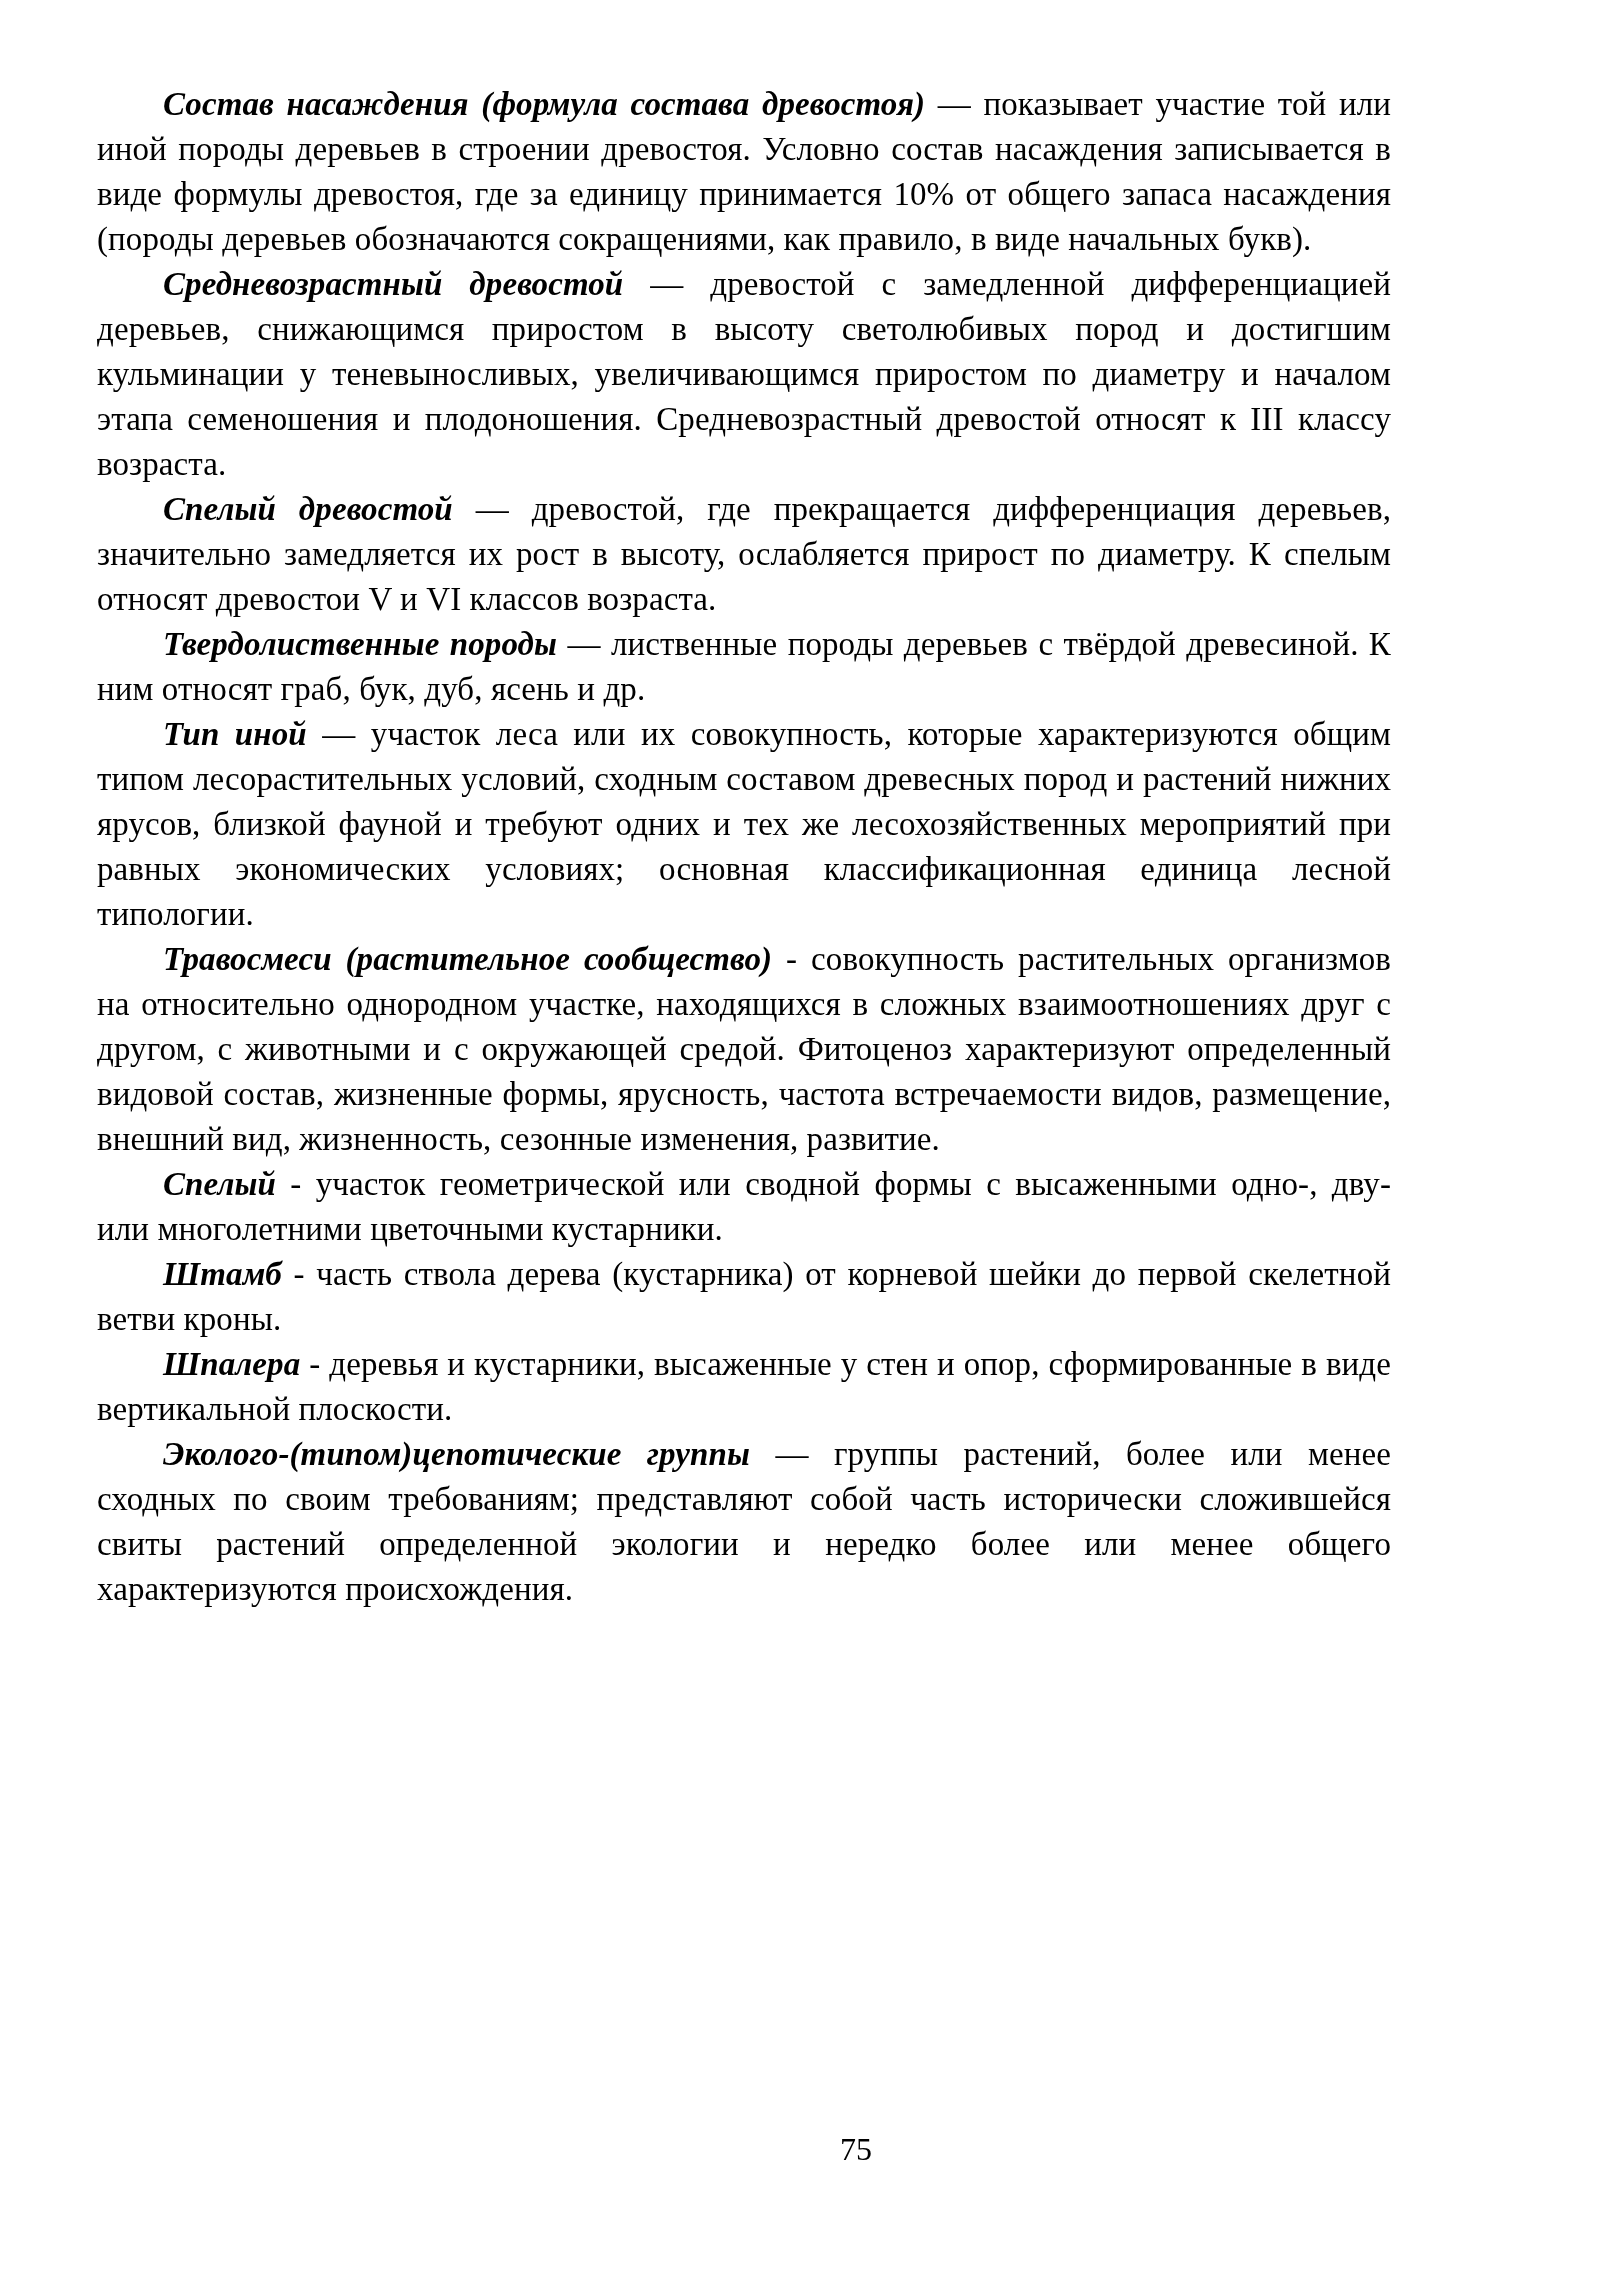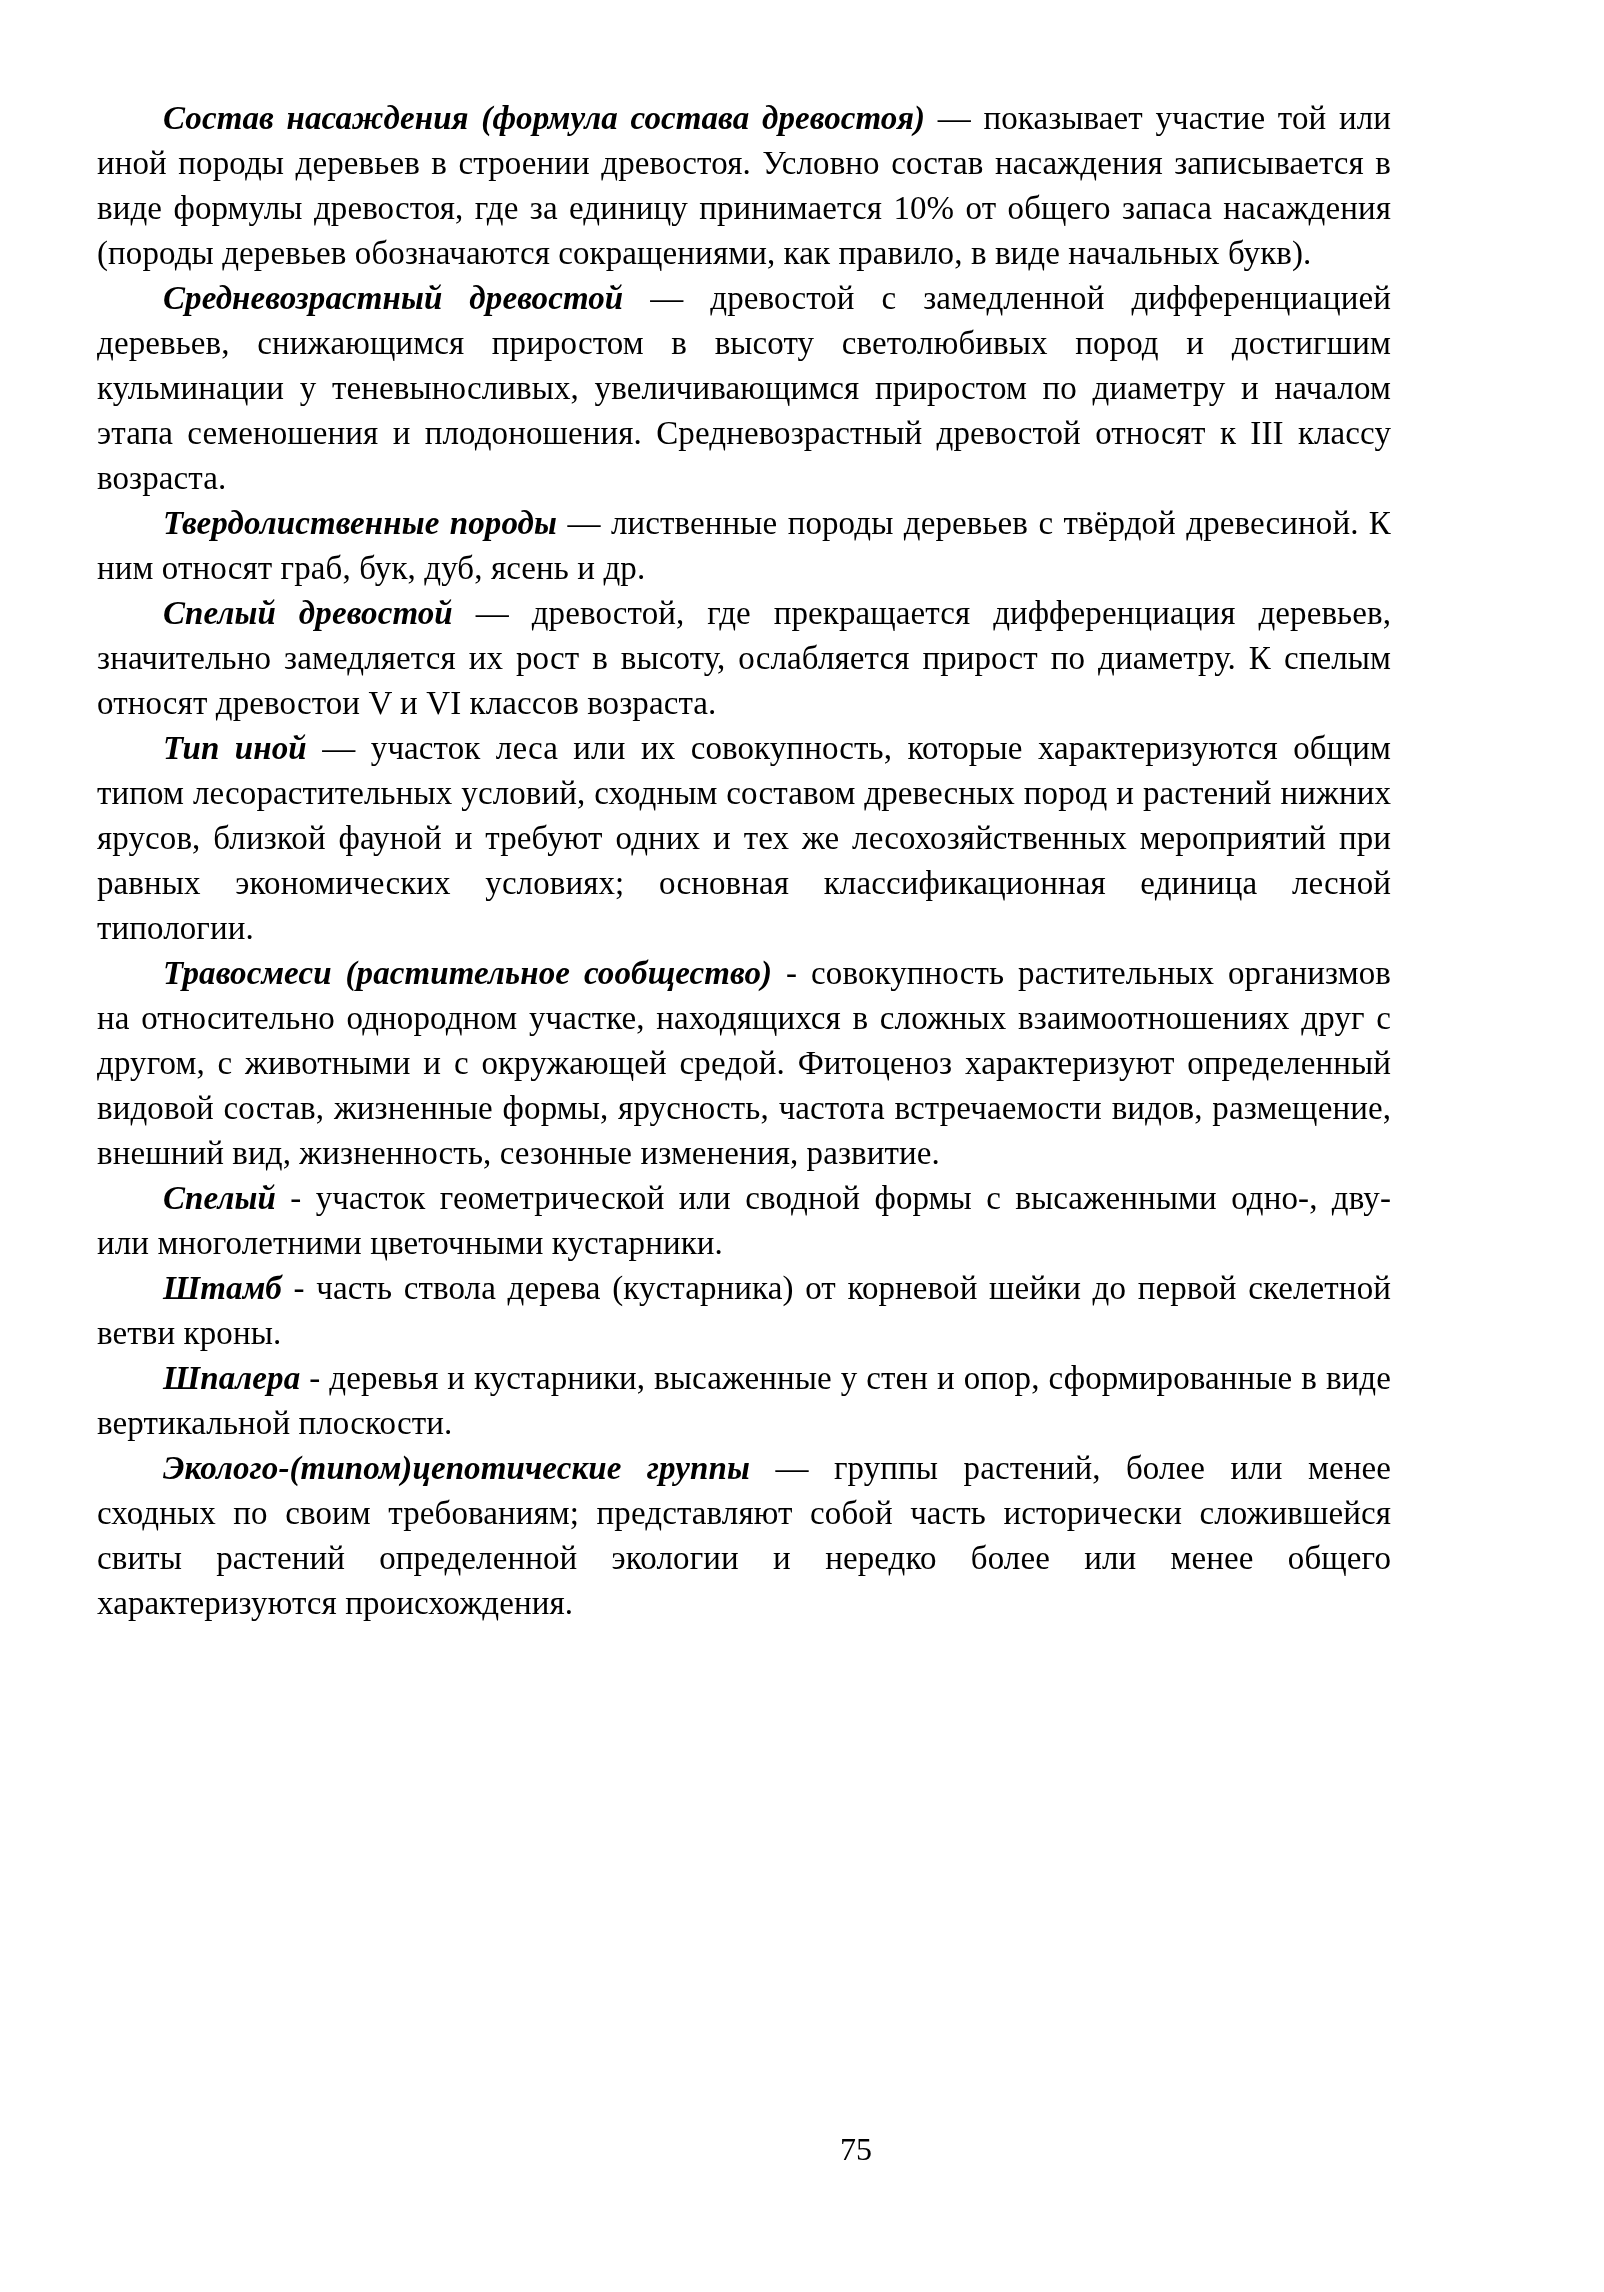--- a/index.html
+++ b/index.html
@@ -12,21 +12,21 @@
     width: 1604px;
     height: 2292px;
     background: #ffffff;
     color: #000000;
     font-family: "Liberation Serif", serif;
     overflow: hidden;
   }
   .text-block {
     position: absolute;
     left: 97px;
-    top: 96px;
+    top: 82px;
     width: 1294px;
   }
   .entry {
     margin: 0;
     padding: 0;
     text-align: justify;
     text-indent: 66px;
     font-size: 33px;
     line-height: 45px;
     letter-spacing: 0.1px;
@@ -55,27 +55,27 @@
       <span class="term">Состав насаждения (формула состава древостоя)</span>
       <span class="def">— показывает участие той или иной породы деревьев в строении древостоя. Условно состав насаждения записывается в виде формулы древостоя, где за единицу принимается 10% от общего запаса насаждения (породы деревьев обозначаются сокращениями, как правило, в виде начальных букв).</span>
     </p>
 
     <p class="entry">
       <span class="term">Средневозрастный древостой</span>
       <span class="def">— древостой с замедленной дифференциацией деревьев, снижающимся приростом в высоту светолюбивых пород и достигшим кульминации у теневыносливых, увеличивающимся приростом по диаметру и началом этапа семеношения и плодоношения. Средневозрастный древостой относят к III классу возраста.</span>
     </p>
 
     <p class="entry">
-      <span class="term">Твердолиственные породы</span>
-      <span class="def">— лиственные породы деревьев с твёрдой древесиной. К ним относят граб, бук, дуб, ясень и др.</span>
+      <span class="term">Спелый древостой</span>
+      <span class="def">— древостой, где прекращается дифференциация деревьев, значительно замедляется их рост в высоту, ослабляется прирост по диаметру. К спелым относят древостои V и VI классов возраста.</span>
     </p>
 
     <p class="entry">
-      <span class="term">Спелый древостой</span>
-      <span class="def">— древостой, где прекращается дифференциация деревьев, значительно замедляется их рост в высоту, ослабляется прирост по диаметру. К спелым относят древостои V и VI классов возраста.</span>
+      <span class="term">Твердолиственные породы</span>
+      <span class="def">— лиственные породы деревьев с твёрдой древесиной. К ним относят граб, бук, дуб, ясень и др.</span>
     </p>
 
     <p class="entry">
       <span class="term">Тип иной</span>
       <span class="def">— участок леса или их совокупность, которые характеризуются общим типом лесорастительных условий, сходным составом древесных пород и растений нижних ярусов, близкой фауной и требуют одних и тех же лесохозяйственных мероприятий при равных экономических условиях; основная классификационная единица лесной типологии.</span>
     </p>
 
 
     <p class="entry">
       <span class="term">Травосмеси (растительное сообщество)</span>

